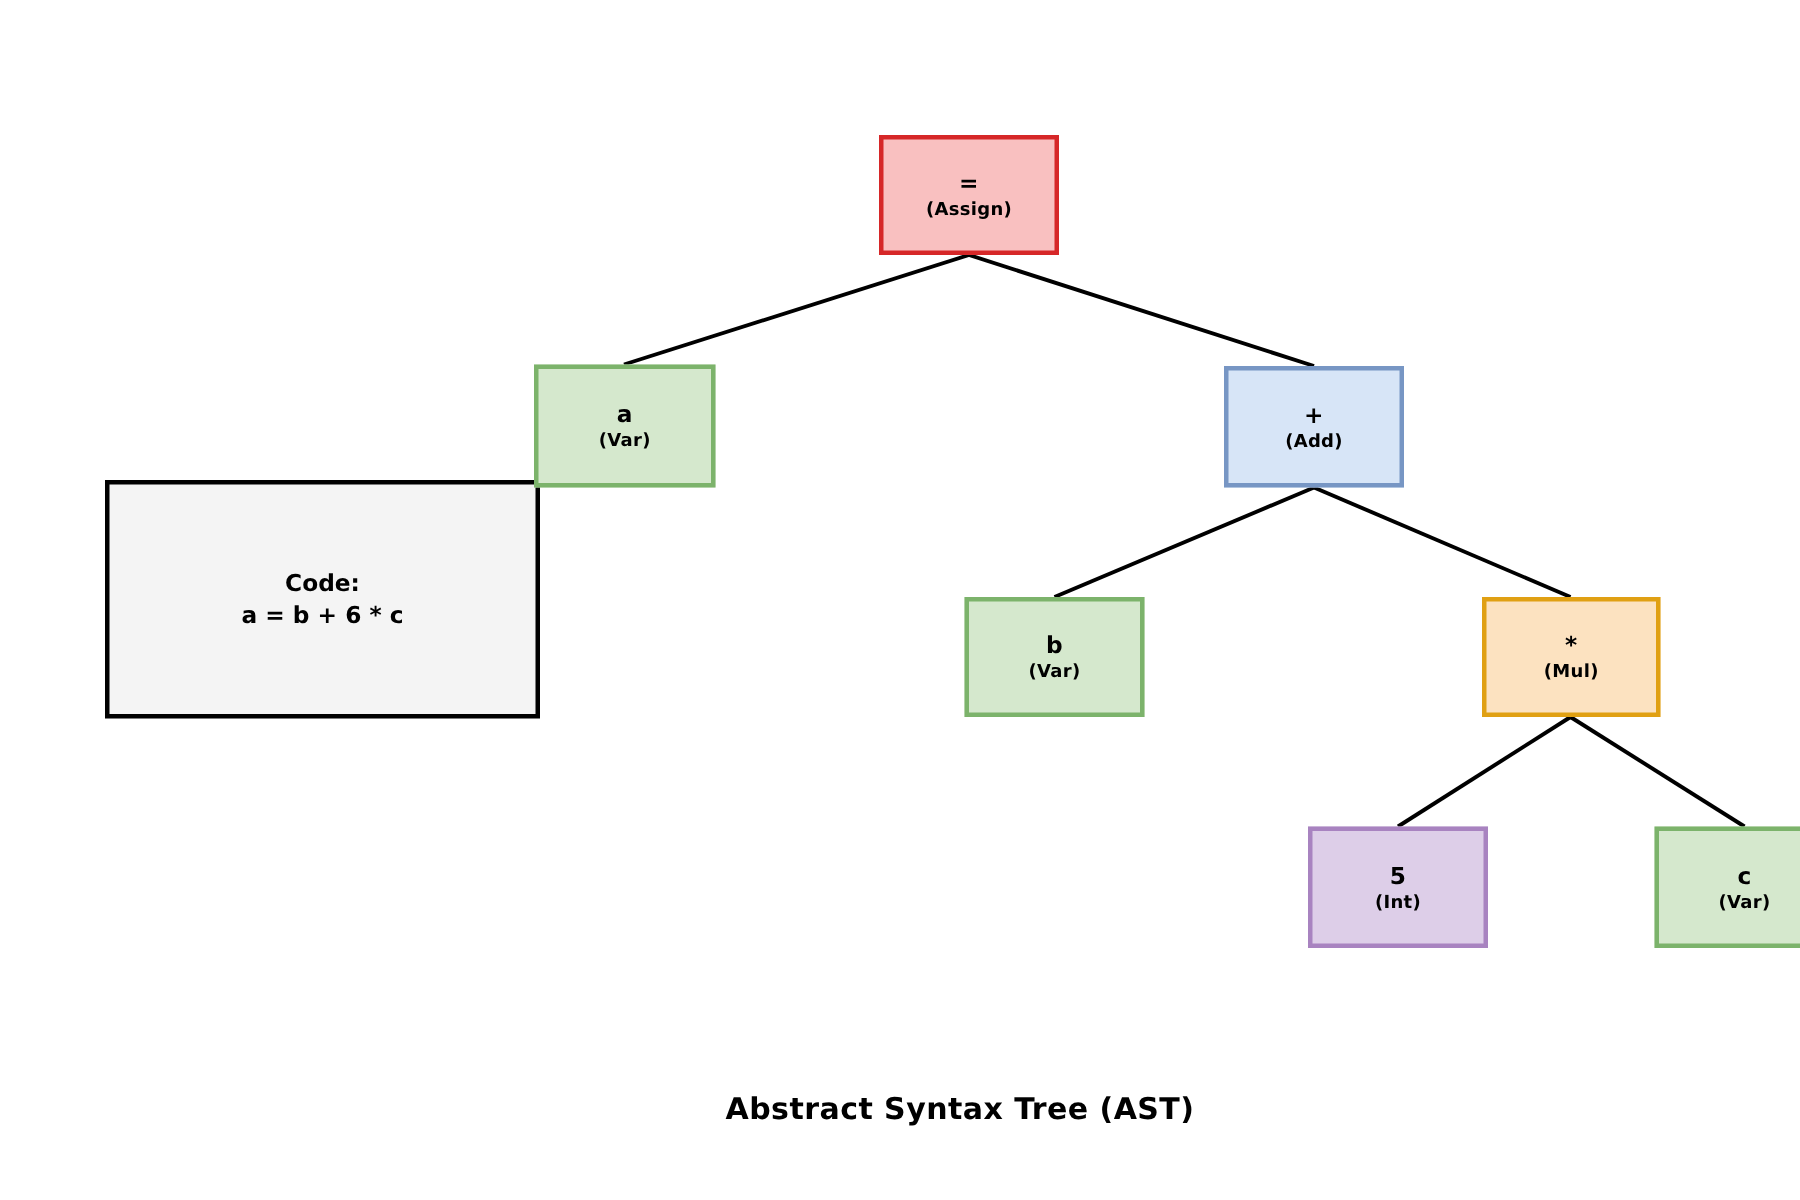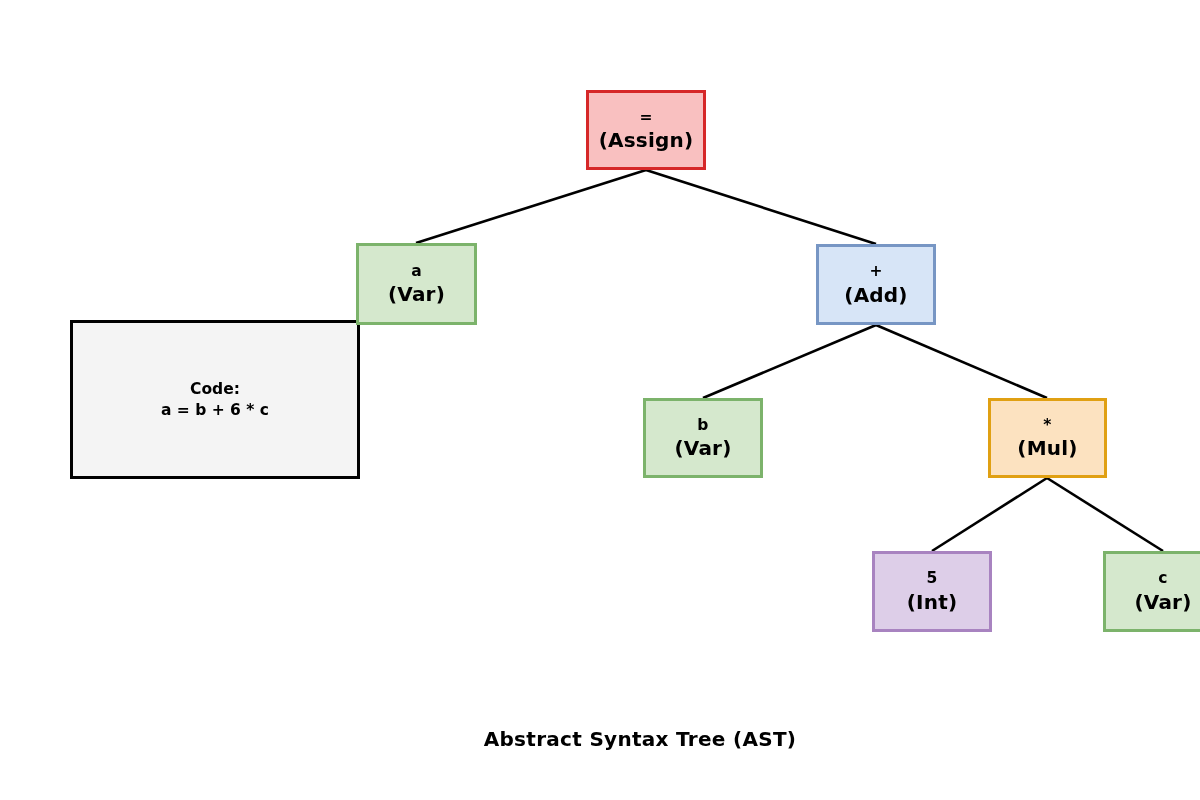--- a/index.html
+++ b/index.html
@@ -36,21 +36,21 @@
     font-weight: bold;
     color: #000000;
     line-height: 1.30;
     z-index: 3;
   }
   .node .op {
     font-size: 15.5px;
     letter-spacing: 0.2px;
   }
   .node .kind {
-    font-size: 20px;
+    font-size: 12px;
     letter-spacing: 0.2px;
   }
   .node.assign  { border: 3px solid #d62728; background: #f9c0c0; }
   .node.varnode { border: 3px solid #7cb36b; background: #d5e8cd; }
   .node.add     { border: 3px solid #7796c4; background: #d7e5f7; }
   .node.mul     { border: 3px solid #e0a013; background: #fce2c0; }
   .node.intnode { border: 3px solid #a883c0; background: #ddcee8; }
 
   #code-box {
     position: absolute;

